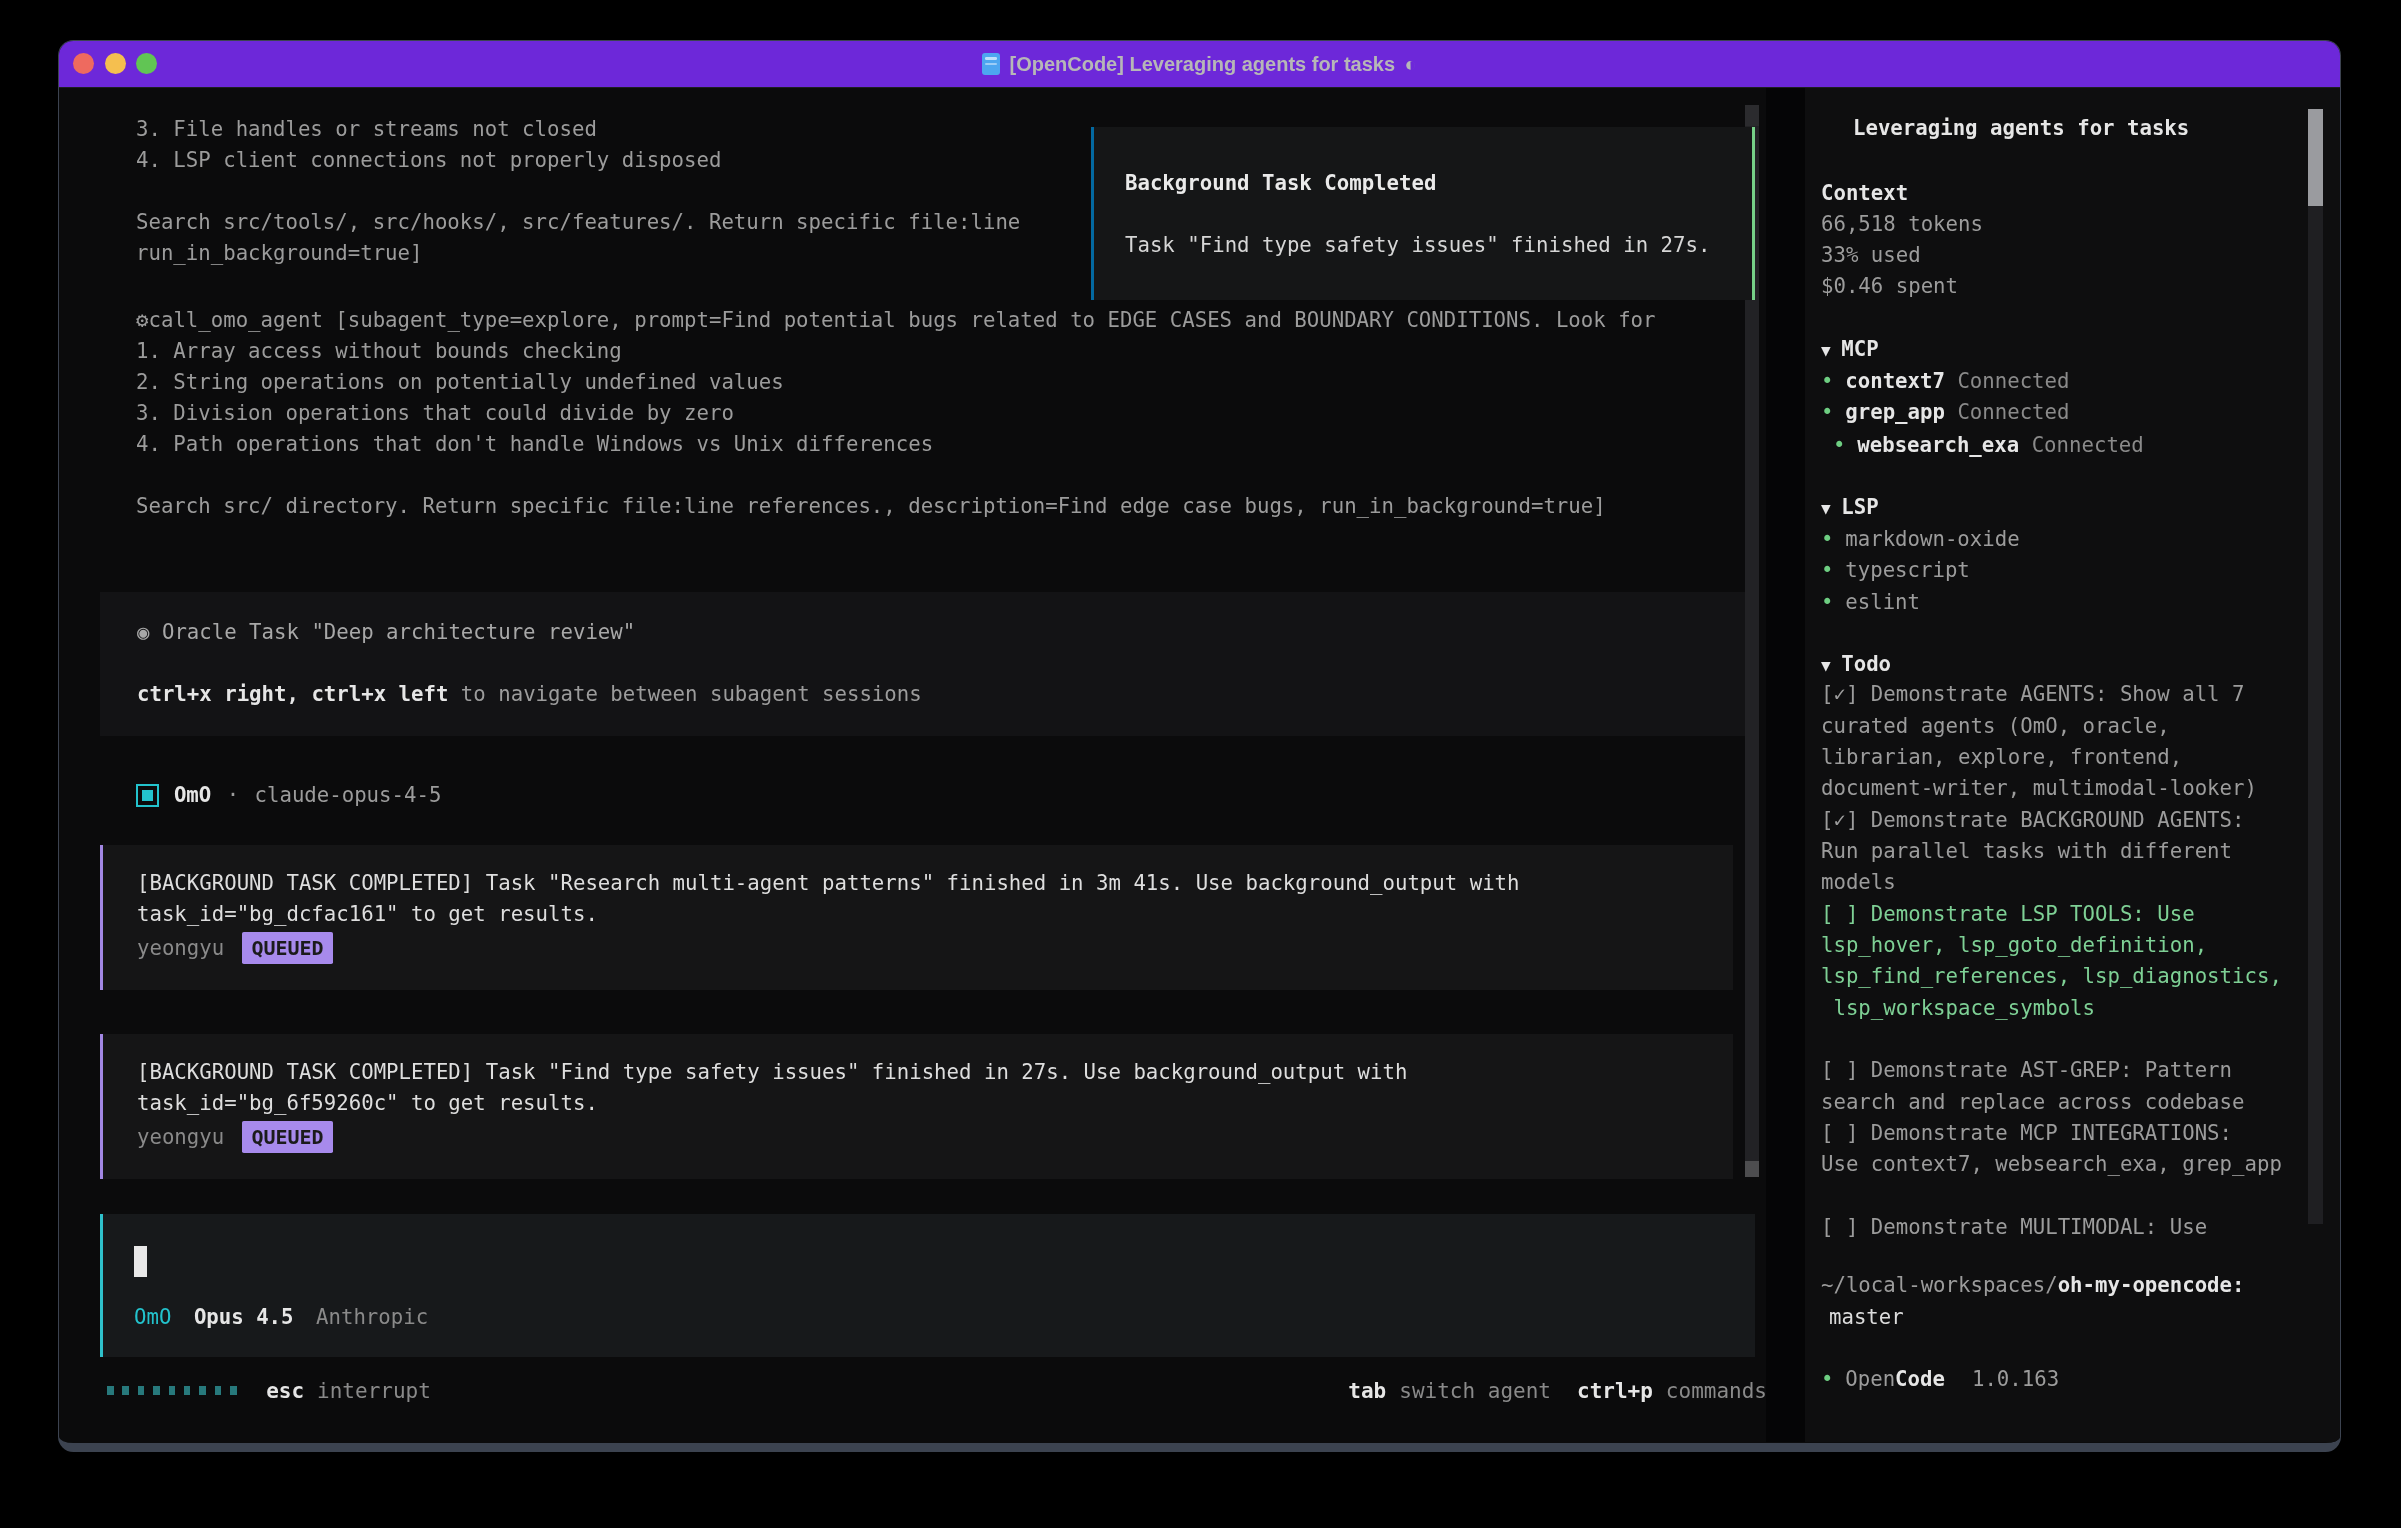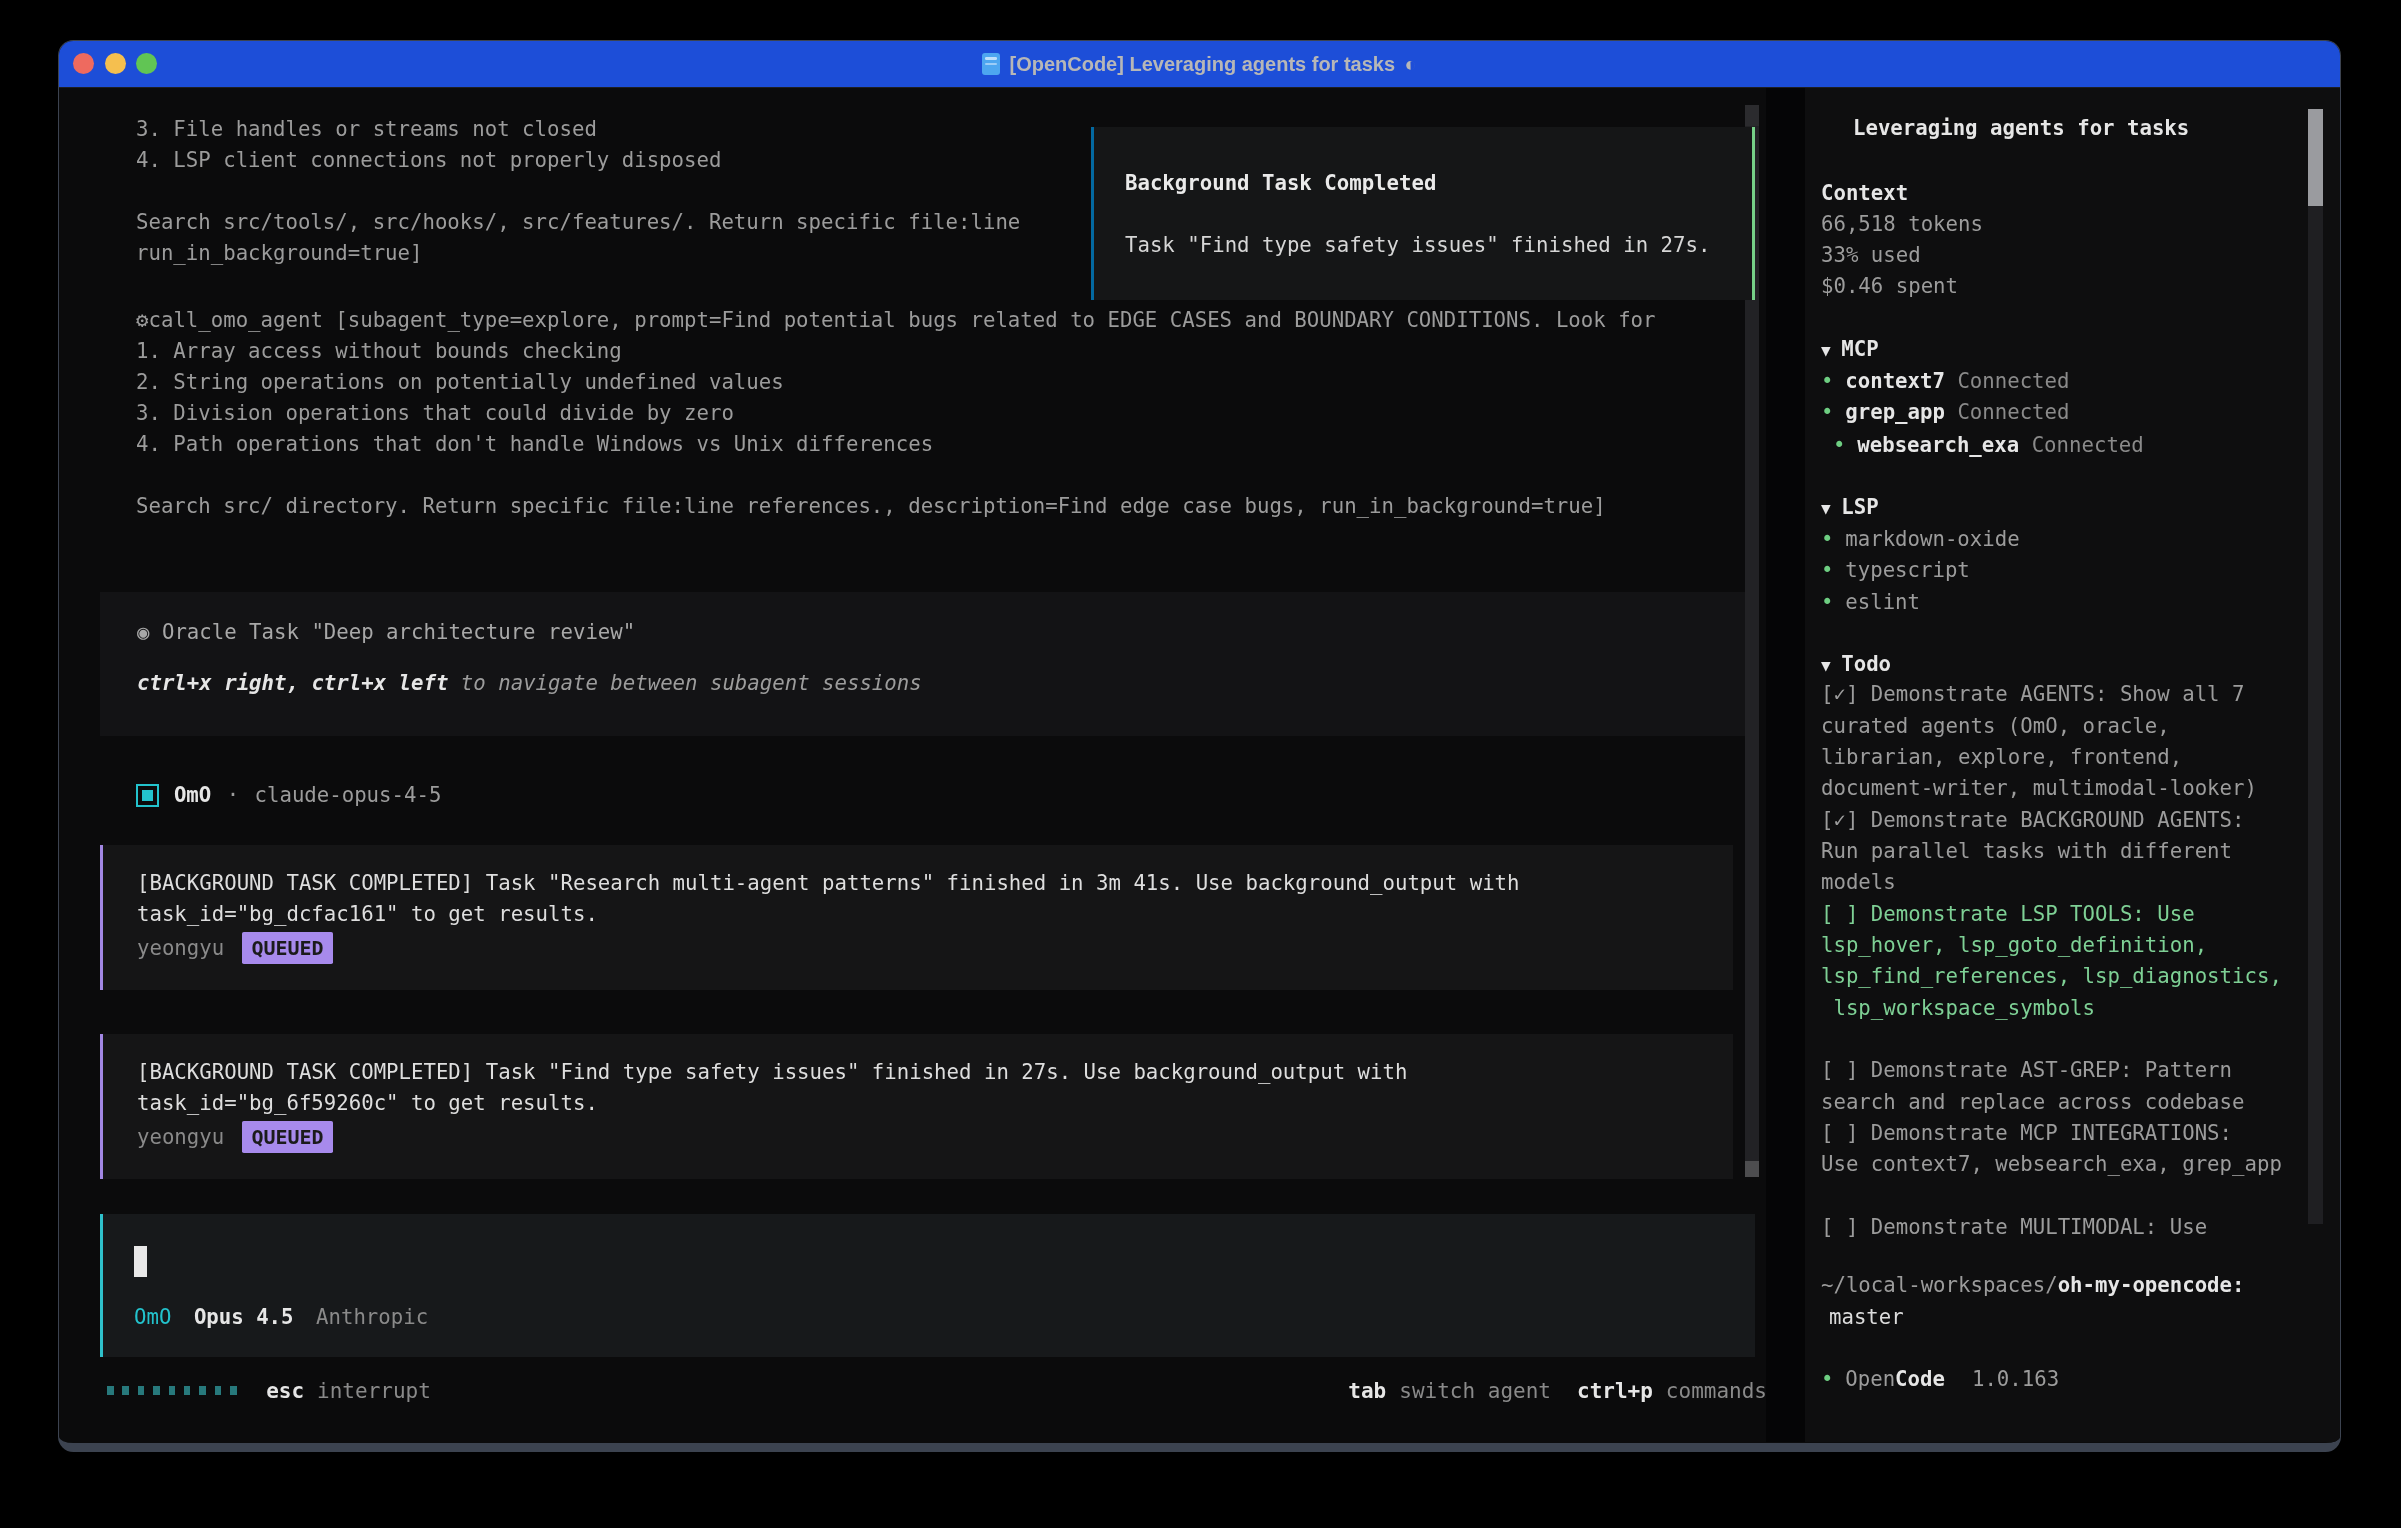--- a/index.html
+++ b/index.html
@@ -1,20 +1,20 @@
 <!DOCTYPE html>
 <html style="font-size:9.5px"><head>
 <meta charset="utf-8">
 <style>
   html,body{margin:0;padding:0;background:#000;}
   body{width:2401px;height:1528px;position:relative;overflow:hidden;}
   .window{position:absolute;left:58px;top:40px;width:2283px;height:1412px;box-sizing:border-box;
     background:#0b0b0c;border:1.8px solid #3c4350;border-bottom-width:9.5px;border-radius:15.4px;
     overflow:hidden;font-family:"DejaVu Sans Mono",monospace;}
-  .titlebar{position:absolute;left:0;top:0;right:0;height:46px;background:#1d4ed8;
+  .titlebar{position:absolute;left:0;top:0;right:0;height:46px;background:#6d28d9;
     border-bottom:1.2px solid #1d1e20;display:flex;align-items:center;justify-content:center;}
   .traffic{position:absolute;left:14px;top:12.4px;display:flex;gap:10.6px;}
   .tl{width:21px;height:21px;border-radius:50%;}
   .tl.red{background:#ee6a5f;} .tl.yellow{background:#f5bf4f;} .tl.green{background:#61c554;}
   .title-wrap{display:flex;align-items:center;gap:9.5px;font-family:"Liberation Sans",sans-serif;
     font-weight:bold;font-size:20px;color:#b7b7b7;}
   .doc-icon{width:17.7px;height:22.5px;background:#4da6f0;border-radius:3px;position:relative;}
   .doc-icon:before{content:"";position:absolute;left:3px;top:4.1px;right:3px;height:3px;background:#bfe0fb;border-radius:1.2px;}
   .doc-icon:after{content:"";position:absolute;left:3px;top:10px;right:3px;height:2.4px;background:#9ccdf7;border-radius:1.2px;}
 
@@ -26,21 +26,21 @@
   .notification{position:absolute;left:1032px;top:86px;width:664px;height:173px;box-sizing:border-box;
     background:#151617;border-left:3px solid #0369a1;border-right:3px solid #76d087;
     padding:41px 0 0 31px;z-index:5;}
   .notification .n-title{font-size:20.7px;font-weight:700;color:#eaeaea;height:31px;line-height:31px;white-space:pre;}
   .notification .n-body{font-size:20.7px;color:#d6d6d6;margin-top:31px;height:31px;line-height:31px;white-space:pre;}
 
   .gear{color:#9c9c9c;}
   .oracle-box{position:absolute;left:41px;top:551px;width:1655px;height:144px;box-sizing:border-box;
     background:#131315;padding:25px 0 0 37px;}
   .oracle-title{color:#a8a8a8;}
-  .oracle-hint{margin-top:20px;font-style:italic;}
+  .oracle-hint{margin-top:31px;}
   .agent-header{position:absolute;left:77px;top:739px;height:31px;display:flex;align-items:center;gap:15.4px;}
   .omo-icon{width:22.5px;height:22.5px;box-sizing:border-box;border:2.4px solid #23c3cd;display:flex;align-items:center;justify-content:center;}
   .omo-icon i{display:block;width:10.6px;height:10.6px;background:#23c3cd;}
   .task-box{position:absolute;left:41px;width:1633px;height:145px;box-sizing:border-box;
     background:#151516;border-left:3px solid #a287e3;padding:22.5px 0 0 34px;}
   .task-box .ln{color:#dedede;}
   .author-row{display:flex;align-items:center;gap:17.7px;height:33px;margin-top:1.8px;}
   .author{color:#8a8a8a;font-size:20.7px;}
   .badge{background:#a78aec;color:#1b1b1b;font-weight:700;font-size:20px;padding:3px 9.5px;border-radius:1.8px;line-height:26px;}
 

